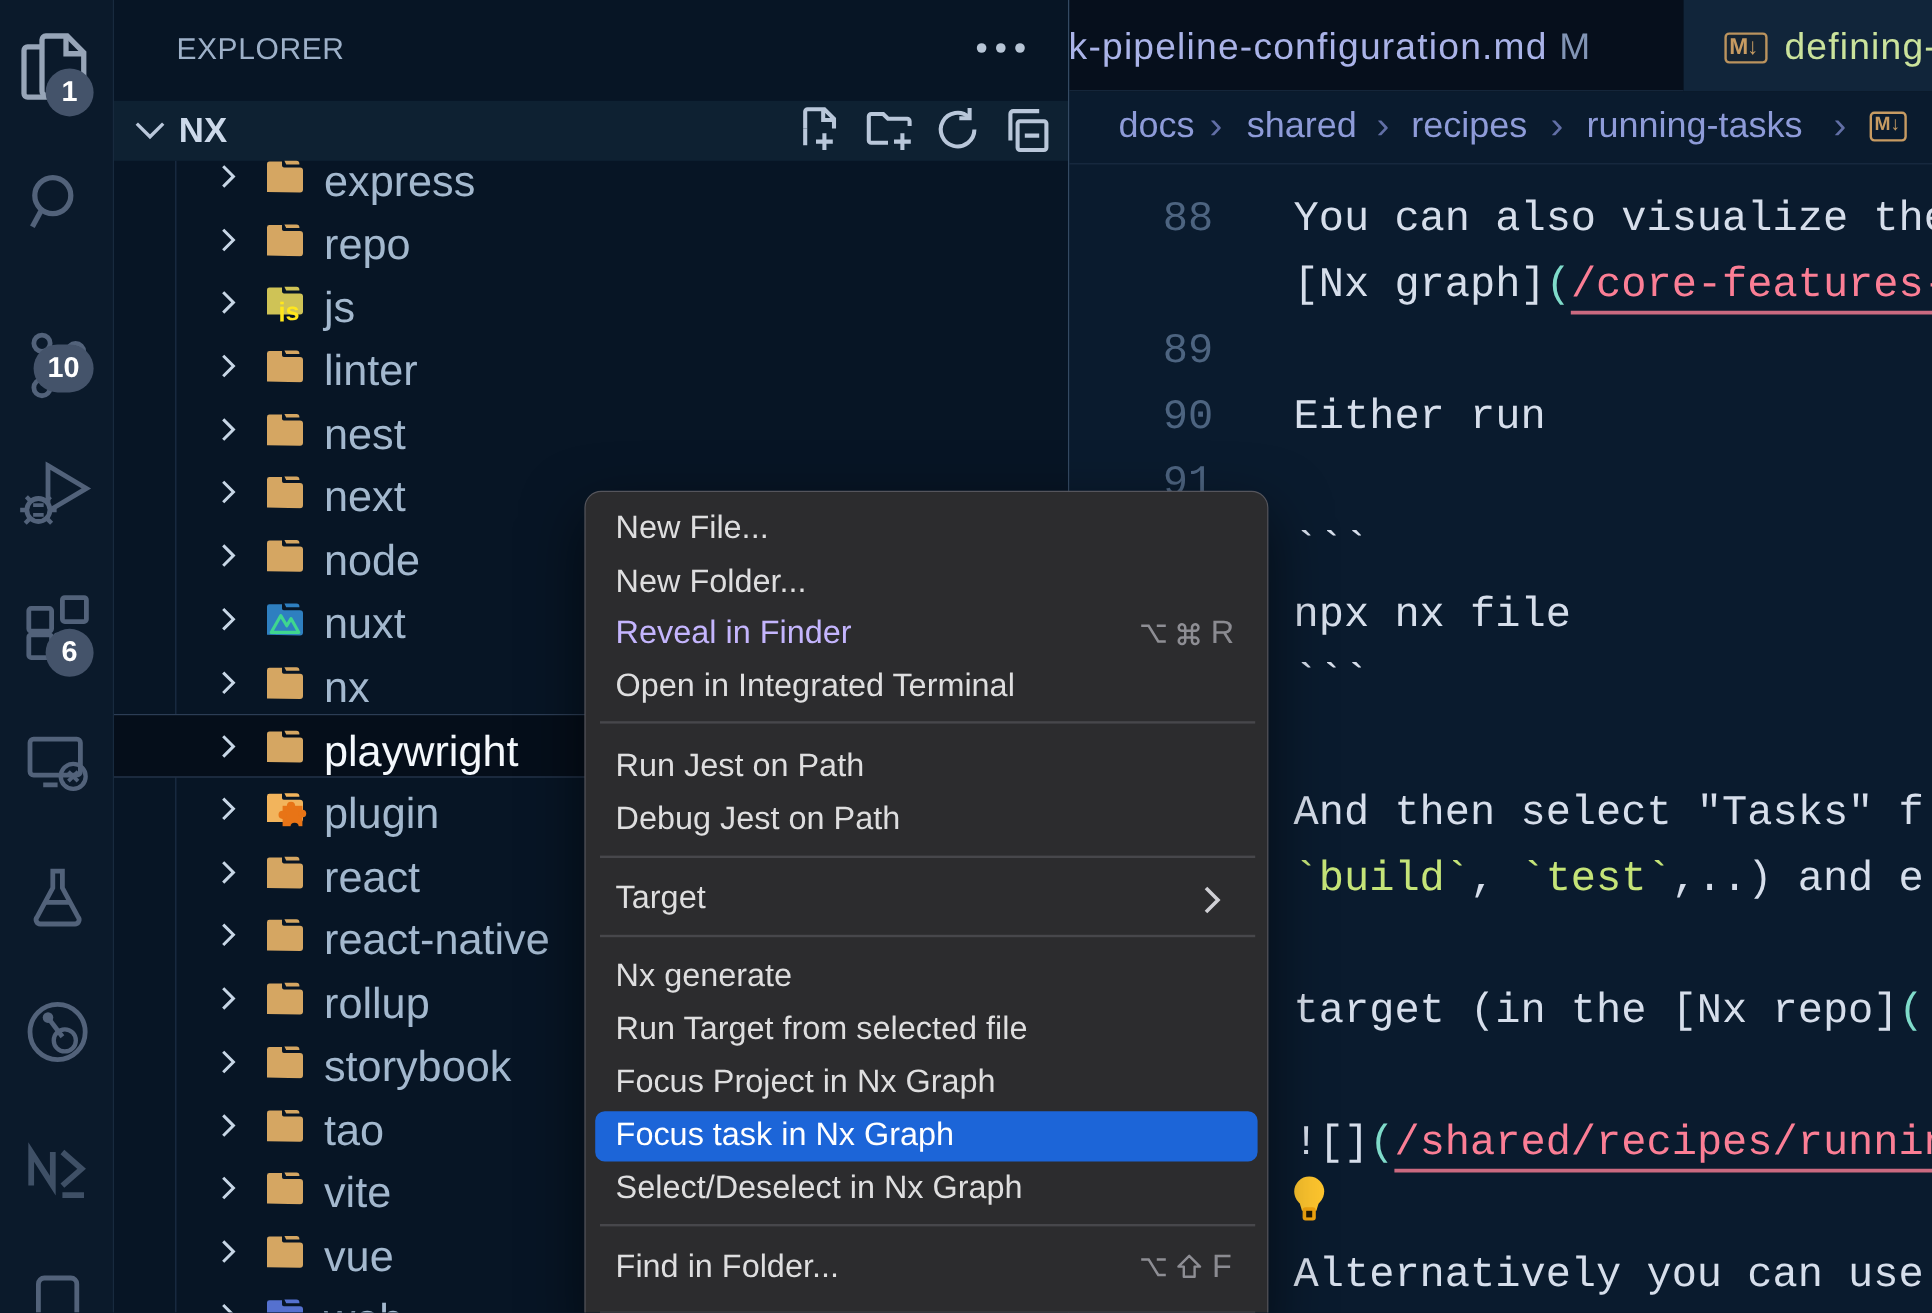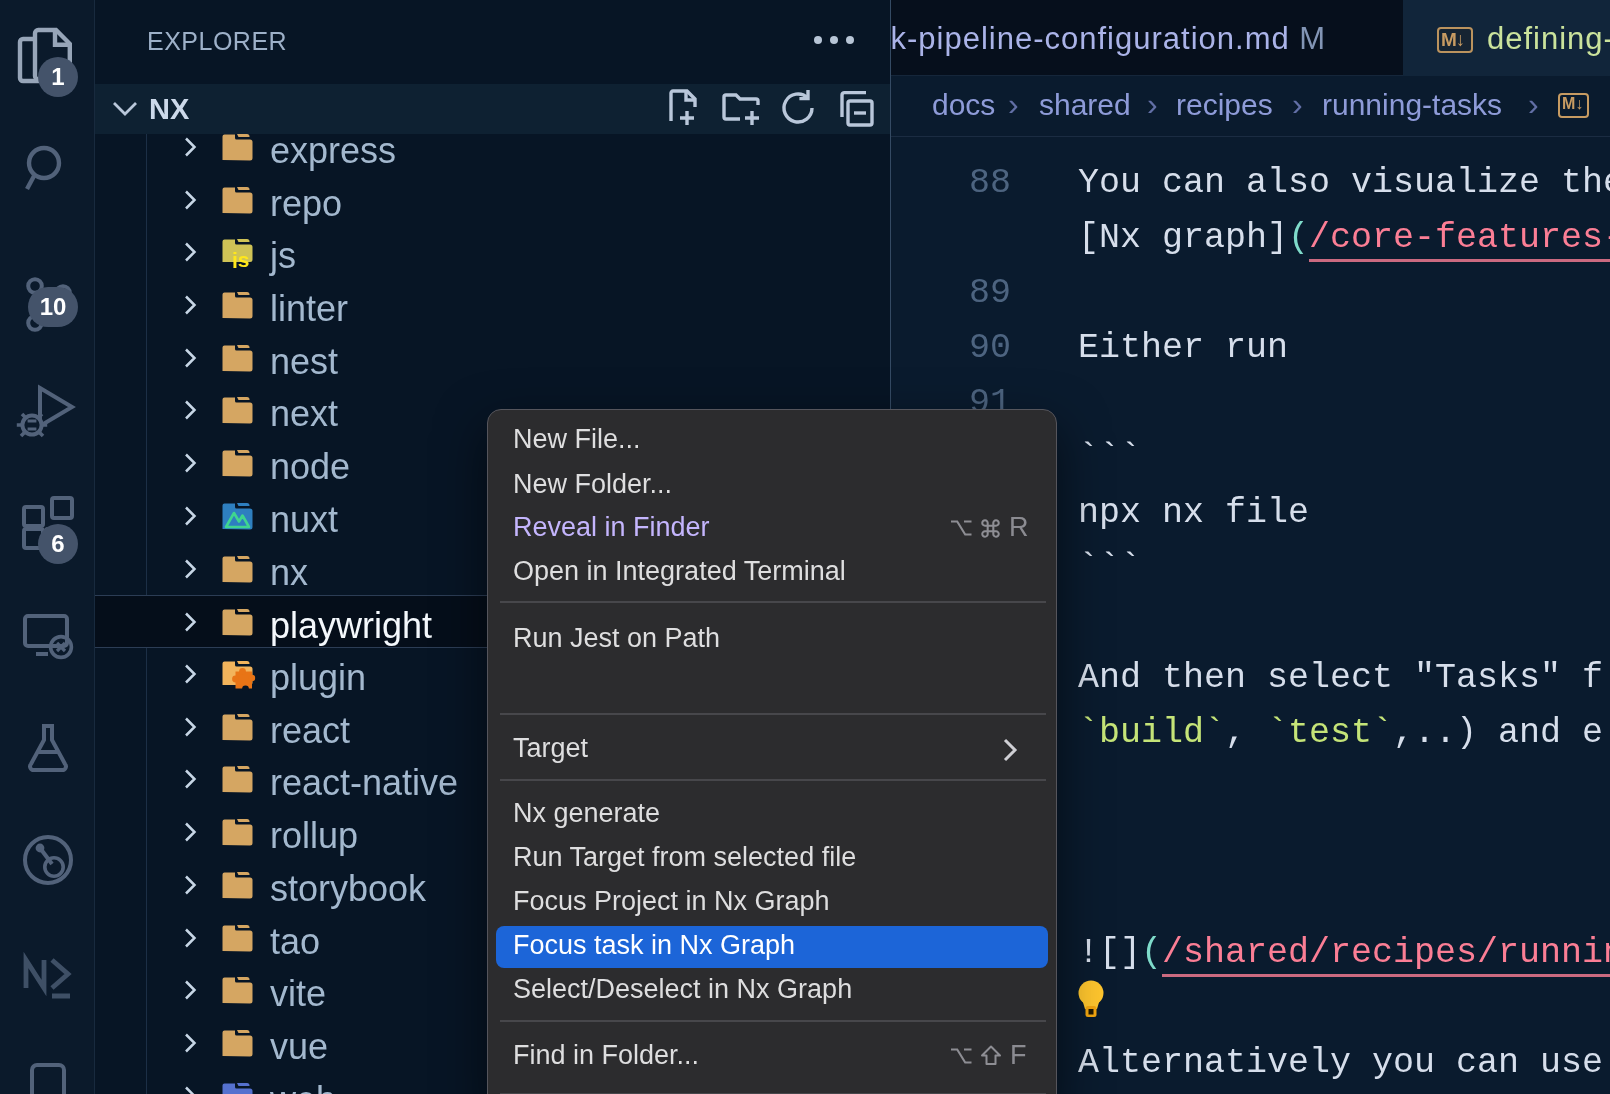--- a/index.html
+++ b/index.html
@@ -53,20 +53,21 @@
 <div class="lnum" style="left:0;top:323px;">90</div>
 <div class="lnum" style="left:0;top:378px;">91</div>
 <div class="code" style="top:158px;">You can also visualize the</div>
 <div class="code" style="top:213px;">[Nx graph]<span class="teal">(</span><span class="pink">/core-features-tasks</span></div>
 <div class="code" style="top:323px;">Either run</div>
 <div class="code" style="top:433px;">```</div>
 <div class="code" style="top:488px;">npx nx file</div>
 <div class="code" style="top:543px;">```</div>
 <div class="code" style="top:653px;">And then select "Tasks" f</div>
 <div class="code" style="top:708px;"><span class="green">`build`</span>, <span class="green">`test`</span>,..) and e</div>
+<div class="code" style="top:818px;">target (in the [Nx repo]<span class="teal">(</span></div>
 <div class="code" style="top:928px;">![]<span class="teal">(</span><span class="pink">/shared/recipes/running</span></div>
 <div class="code" style="top:1038px;">Alternatively you can use</div>
 <svg style="position:absolute;left:187px;top:980px;" width="30" height="40" viewBox="0 0 30 40">
 <circle cx="13" cy="13" r="12.5" fill="#ffc62e"></circle>
 <path d="M4 19 L22 19 L19 29 L7 29 Z" fill="#ffc62e"></path>
 <rect x="7.5" y="26" width="11" height="11" rx="2.5" fill="#f3a60f"></rect>
 <rect x="10.5" y="29" width="5" height="5.5" fill="#241a02"></rect>
 </svg>
 </div>
 <div class="abs" id="actbar">
@@ -363,20 +364,21 @@
 <div class="mi" style="top:102px;color:#c4b5fd;">Reveal in Finder</div>
 <svg style="position:absolute;left:461px;top:106px;" width="24" height="24" viewBox="0 0 24 24">
         <path d="M2 5.5 h6.2 l8 13 h6.3 M15 5.5 h7.5" stroke="#8e8e94" stroke-width="2.1" fill="none"></path>
       </svg>
 <svg style="position:absolute;left:490px;top:106px;" width="25" height="25" viewBox="0 0 24 24">
 <path d="M9.3 9.3 V6.8 a2.6 2.6 0 1 0 -2.6 2.5 H9.3 M9.3 14.7 H6.7 a2.6 2.6 0 1 0 2.6 2.5 V14.7 M14.7 9.3 V6.8 a2.6 2.6 0 1 1 2.6 2.5 H14.7 M14.7 14.7 H17.3 a2.6 2.6 0 1 1 -2.6 2.5 V14.7 M9.3 9.3 H14.7 V14.7 H9.3 Z" stroke="#8e8e94" stroke-width="2" fill="none"></path>
       </svg>
 <div class="mshort" style="top:102px;left:521px;">R</div>
 <div class="mi" style="top:146px;color:#dededf;">Open in Integrated Terminal</div>
 <div class="mi" style="top:213px;color:#dededf;">Run Jest on Path</div>
+<div class="mi" style="top:257px;color:#dededf;">Debug Jest on Path</div>
 <div class="mi" style="top:323px;color:#dededf;">Target</div>
 <svg style="position:absolute;left:513px;top:326px;" width="18" height="28" viewBox="0 0 18 28">
         <path d="M4 4 L14 14 L4 24" stroke="#cfcfd4" stroke-width="3" fill="none"></path>
       </svg>
 <div class="mi" style="top:388px;color:#dededf;">Nx generate</div>
 <div class="mi" style="top:432px;color:#dededf;">Run Target from selected file</div>
 <div class="mi" style="top:476px;color:#dededf;">Focus Project in Nx Graph</div>
 <div class="mi" style="top:520px;color:#ffffff;">Focus task in Nx Graph</div>
 <div class="mi" style="top:564px;color:#dededf;">Select/Deselect in Nx Graph</div>
 <div class="mi" style="top:630px;color:#dededf;">Find in Folder...</div>

